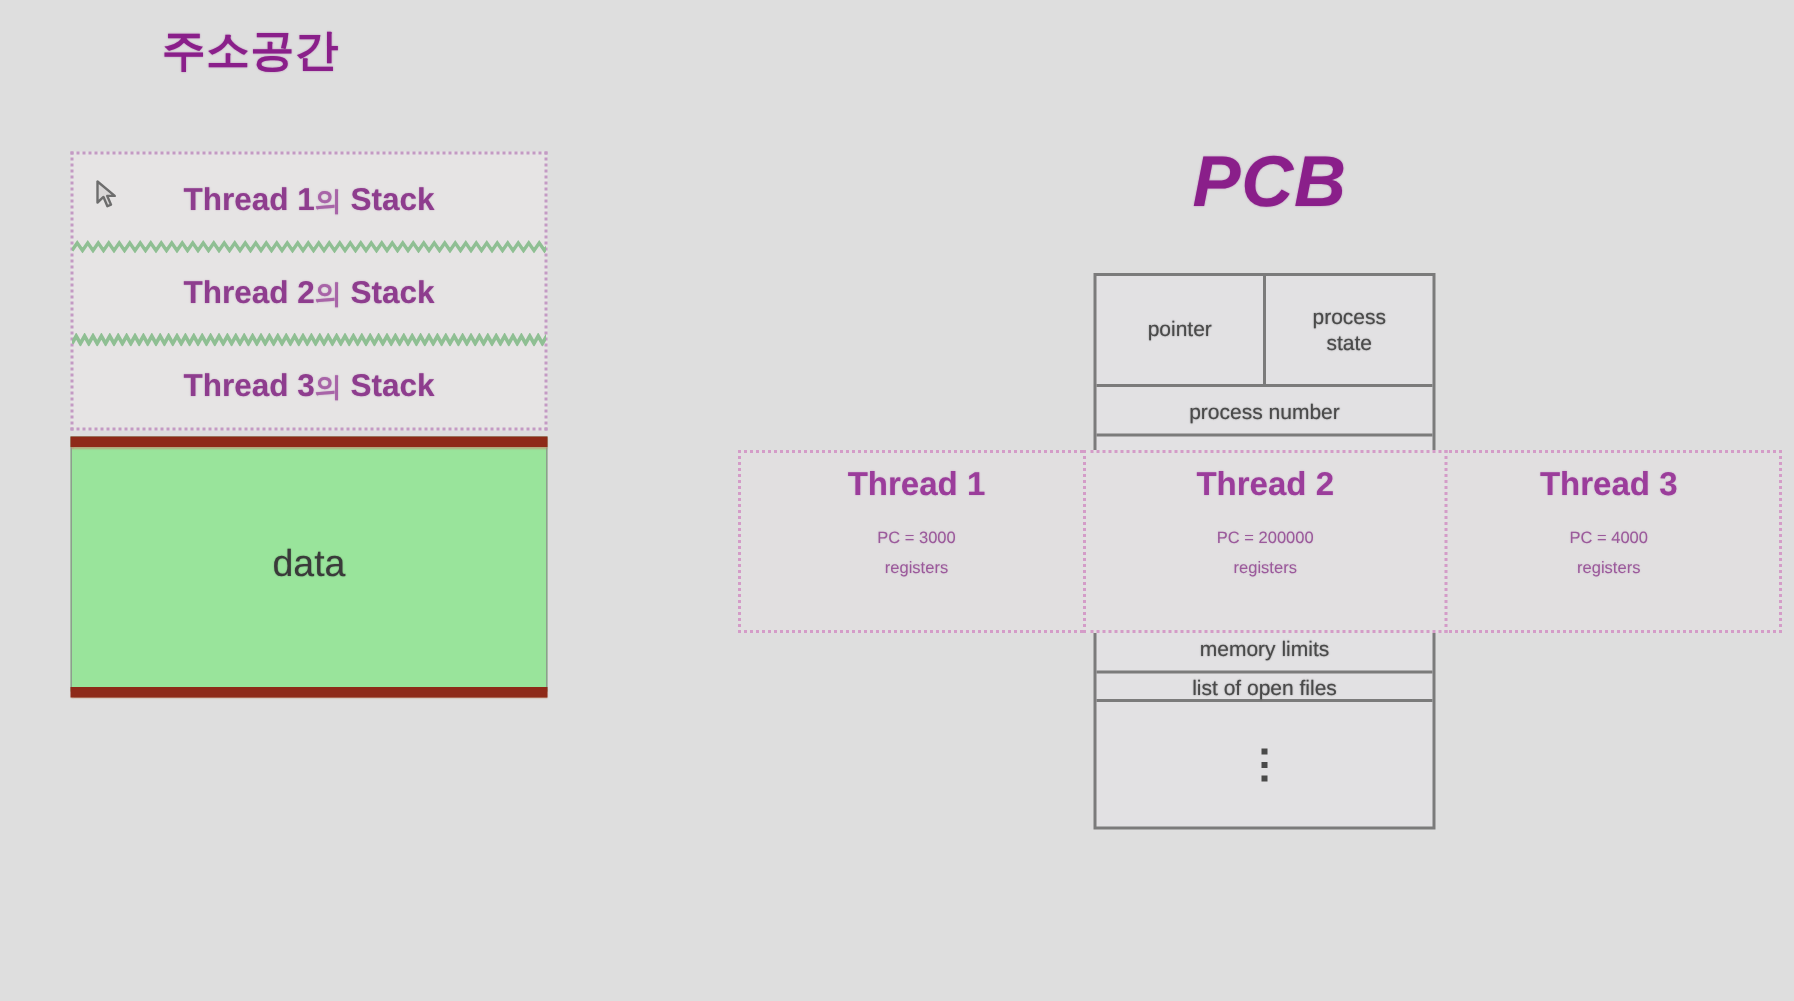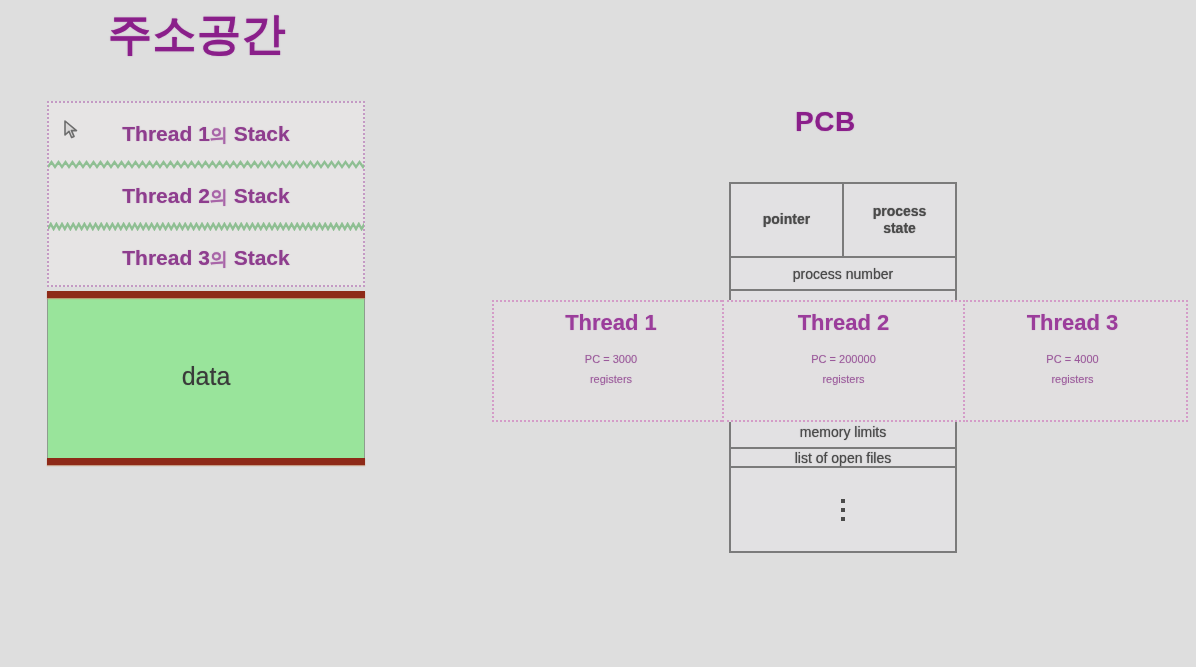--- a/index.html
+++ b/index.html
@@ -24,28 +24,29 @@
     position: absolute;
     font-weight: bold;
     color: #8a1f8a;
     letter-spacing: 0.5px;
     text-shadow: 0 0 1.2px rgba(138,31,138,.55);
     white-space: nowrap;
   }
   #title-address-space {
     left: 108px;
     top: 6px;
-    font-size: 44px;
+    font-size: 29px;
     line-height: 56px;
   }
   #title-pcb {
     left: 795px;
     top: 98px;
-    font-size: 28px;
+    font-size: 48px;
     line-height: 48px;
+    font-style: italic;
   }
 
   
   #address-space {
     position: absolute;
     left: 47px;
     top: 101px;
     width: 320px;
     height: 552px;
   }
@@ -161,21 +162,20 @@
     color: #4a4a4a;
     font-size: 14px;
     text-shadow: 0 0 1px rgba(0,0,0,.5);
   }
   .pcb-row:last-child {
     border-bottom: none;
   }
   #pcb-row-top {
     height: 74px;
     padding: 0;
-    font-weight: bold;
   }
   #pcb-row-top .half {
     flex: 1 1 0;
     height: 100%;
     display: flex;
     align-items: center;
     justify-content: center;
     text-align: center;
     line-height: 1.25;
   }

